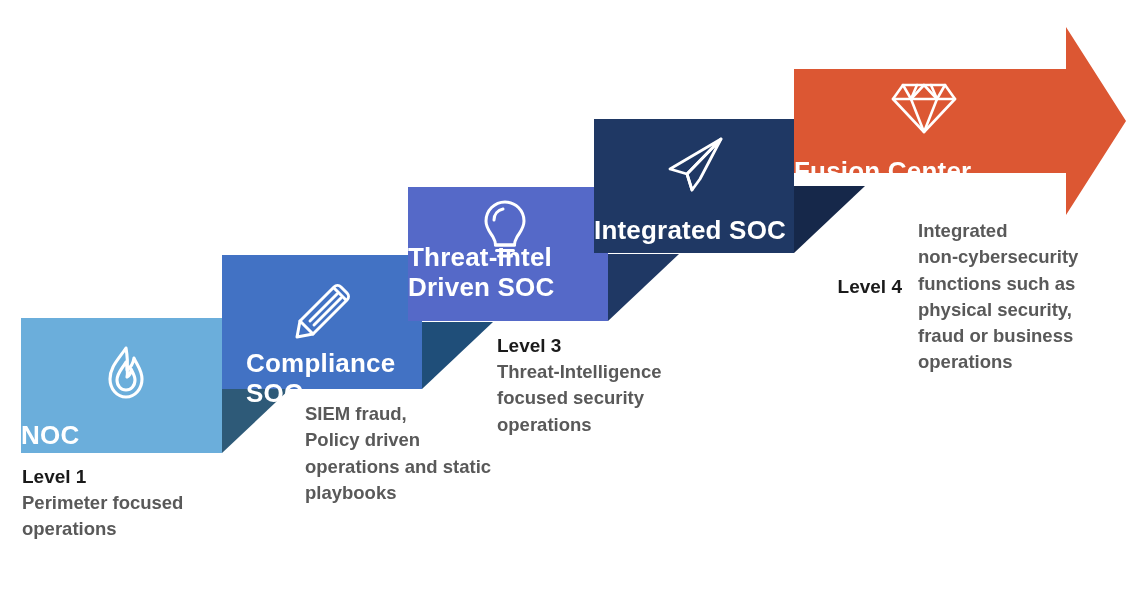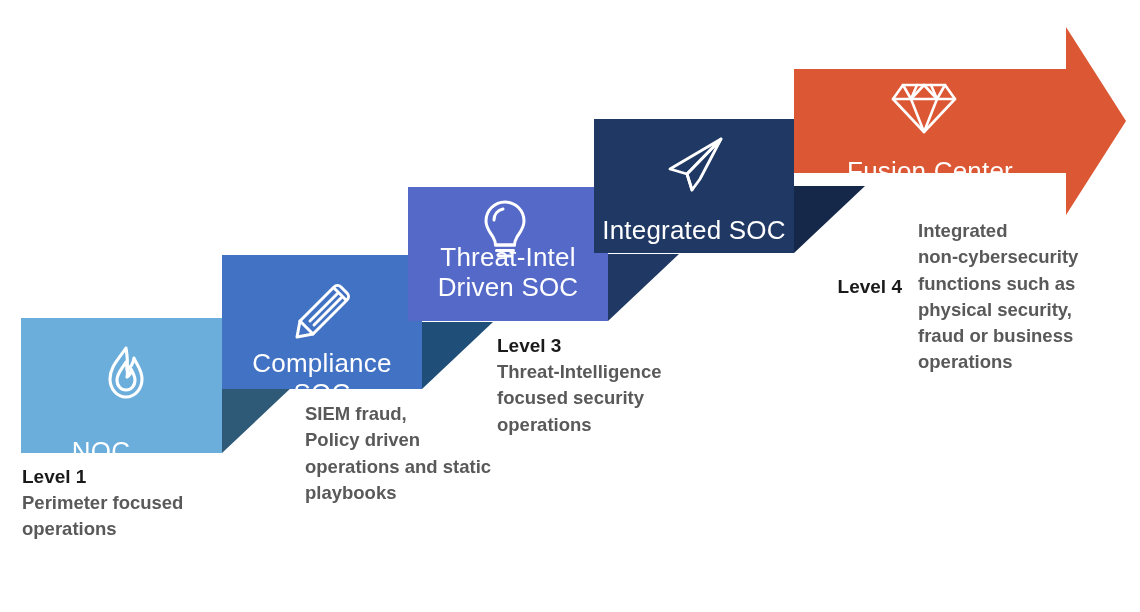--- a/index.html
+++ b/index.html
@@ -12,22 +12,22 @@
   }
   #stage{position:absolute;left:0;top:0;width:1140px;height:612px;}
 
   .step{position:absolute;}
   .box{position:absolute;}
   .shadow{position:absolute;width:0;height:0;}
 
   .boxlabel{
     position:absolute;
     color:#ffffff;
-    font-weight:normal;
-    text-align:center;
+    font-weight:bold;
+    text-align:left;
     line-height:1.16;
     letter-spacing:.2px;
     white-space:pre-line;
   }
   .boxicon{position:absolute;}
 
   .caption{position:absolute;color:#58595B;}
   .caption .lvl{
     display:block;
     color:#1A1A1A;
@@ -54,41 +54,41 @@
 
     <div class="shadow" style="left:222px;top:386px;border-left:71px solid #2E5A78;border-bottom:67px solid transparent;"></div>
 
     <div class="box" style="left:21px;top:318px;width:201px;height:135px;background:#6BAEDB;"></div>
     <div class="boxicon" style="left:104px;top:345px;width:44px;height:60px;">
       <svg width="44" height="60" viewBox="0 0 44 60" fill="none" stroke="#ffffff" stroke-width="3.1" stroke-linejoin="round" stroke-linecap="round">
         <path d="M22 3 C14 15 6 22 6 34 C6 44 13 52 22 52 C31 52 38 44 38 34 C38 25 33 20 30 13 C29 20 26 23 23 25 C24 17 23 9 22 3 Z"></path>
         <path d="M22 17 C18 24 13 28 13 35 C13 41 17 45 22 45 C27 45 31 41 31 35 C31 31 29 28 27 24 C27 29 25 31 23 32 C24 27 23 21 22 17 Z"></path>
       </svg>
     </div>
-    <div class="boxlabel" style="left:21px;top:436px;width:160px;font-size:26px;">NOC</div>
+    <div class="boxlabel" style="left:21px;top:420px;width:160px;font-size:26px;">NOC</div>
     <div class="caption" style="left:22px;top:464px;width:250px;">
       <span class="lvl">Level 1</span>
       <span class="desc">Perimeter focused
 operations</span>
     </div>
   </div>
 
   <div class="step">
     <div class="shadow" style="left:422px;top:322px;border-left:71px solid #1F4E79;border-bottom:67px solid transparent;"></div>
     <div class="box" style="left:222px;top:255px;width:200px;height:134px;background:#4272C4;"></div>
     <div class="boxicon" style="left:290px;top:282px;width:62px;height:60px;">
       <svg width="62" height="60" viewBox="0 0 62 60" fill="none" stroke="#ffffff" stroke-width="3.0" stroke-linejoin="round" stroke-linecap="round">
         <path d="M51 5 L57 11 C59 13 59 16 57 18 L23 52 L7 55 L10 39 L44 5 C46 3 49 3 51 5 Z"></path>
         <path d="M44 6 L56 18"></path>
         <path d="M10 39 L23 52"></path>
         <path d="M47 12 L20 39"></path>
         <path d="M51 16 L24 43"></path>
       </svg>
     </div>
-    <div class="boxlabel" style="left:222px;top:348px;width:200px;font-size:26px;">Compliance SOC</div>
+    <div class="boxlabel" style="left:222px;top:348px;width:200px;font-size:26px;padding-left:24px;">Compliance SOC</div>
     <div class="caption" style="left:305px;top:401px;width:215px;">
       <span class="desc">SIEM fraud,
 Policy driven
 operations and static
 playbooks</span>
     </div>
   </div>
 
   <div class="step">
     <div class="shadow" style="left:608px;top:254px;border-left:71px solid #1F3864;border-bottom:67px solid transparent;"></div>

